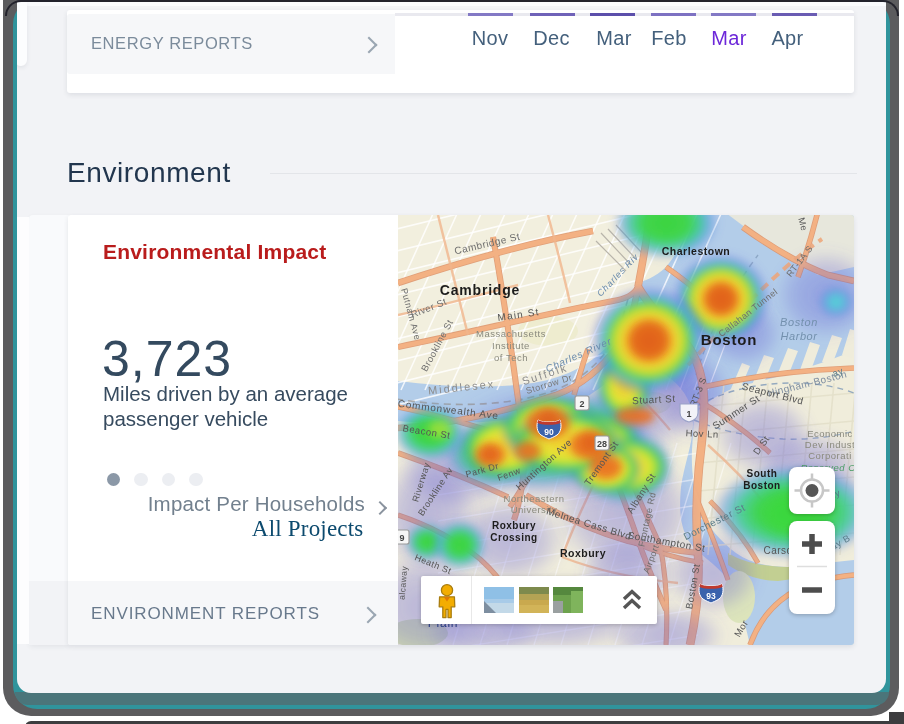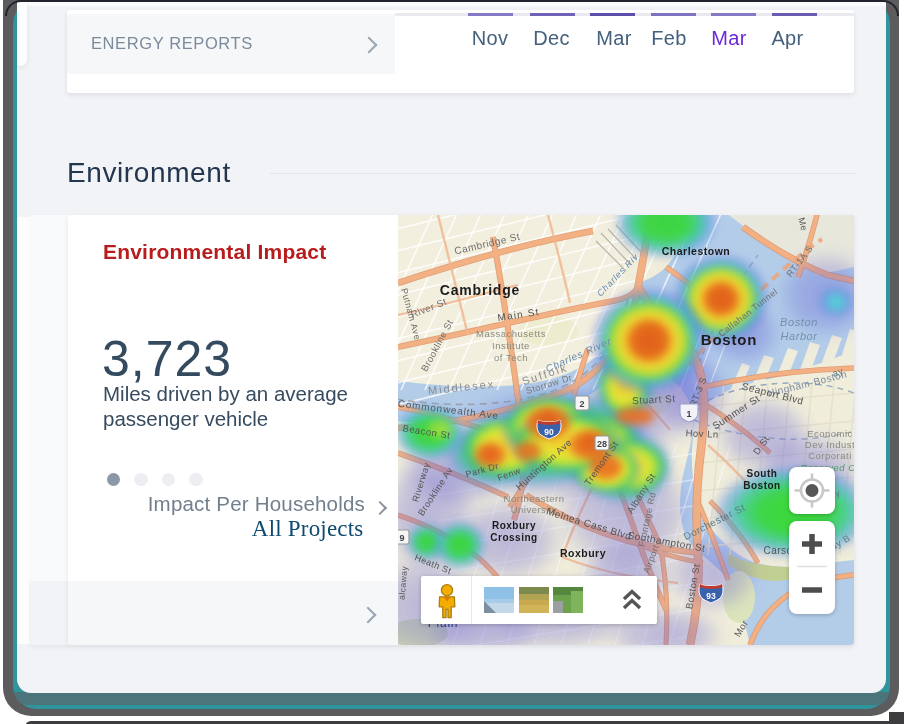--- a/index.html
+++ b/index.html
@@ -57,20 +57,21 @@
     <div class="abs" style="left:38.5px;top:257.5px;font-size:0;white-space:nowrap;">
       <span style="display:inline-block;width:13.5px;height:13.5px;border-radius:50%;background:#8b98a7;margin-right:14px;"></span>
       <span style="display:inline-block;width:13.5px;height:13.5px;border-radius:50%;background:#eceef2;margin-right:14px;"></span>
       <span style="display:inline-block;width:13.5px;height:13.5px;border-radius:50%;background:#eceef2;margin-right:14px;"></span>
       <span style="display:inline-block;width:13.5px;height:13.5px;border-radius:50%;background:#eceef2;"></span>
     </div>
     <div class="abs" style="left:0;top:277px;width:297px;text-align:right;font-size:20.5px;color:#72808e;letter-spacing:0.2px;">Impact Per Households</div>
     <div class="abs" style="left:306.5px;top:287.5px;width:8px;height:8px;border-top:2.4px solid #8a939e;border-right:2.4px solid #8a939e;transform:rotate(45deg);"></div>
     <div class="abs" style="left:0;top:300.5px;width:295.5px;text-align:right;font-size:23px;color:#0c4a6e;letter-spacing:0.2px;font-family:Liberation Serif, serif;">All Projects</div>
     <div class="abs cardfoot" style="left:0;top:366px;width:330px;height:64px;border-radius:0 0 0 3px;"></div>
+    <div class="abs" style="left:23px;top:389px;font-size:17px;letter-spacing:0.9px;color:#68798c;">ENVIRONMENT REPORTS</div>
     <div class="abs chev" style="left:294px;top:394px;"></div>
 
     <div class="abs" style="left:330px;top:0;width:456px;height:430px;border-radius:0 3px 3px 0;overflow:hidden;">
       <svg width="456" height="430" viewBox="0 0 456 430" style="display:block">
 <defs>
 <filter id="bl1" x="-40%" y="-40%" width="180%" height="180%">
               <feGaussianBlur stdDeviation="4"></feGaussianBlur>
             </filter>
 <filter id="bl2" x="-60%" y="-60%" width="220%" height="220%">
               <feGaussianBlur stdDeviation="6"></feGaussianBlur>

